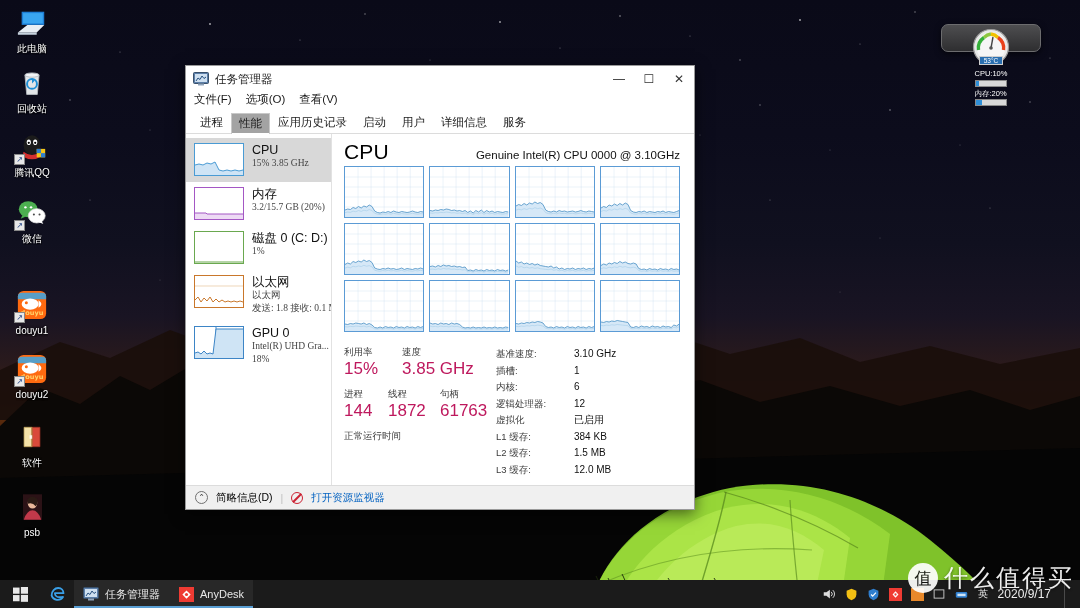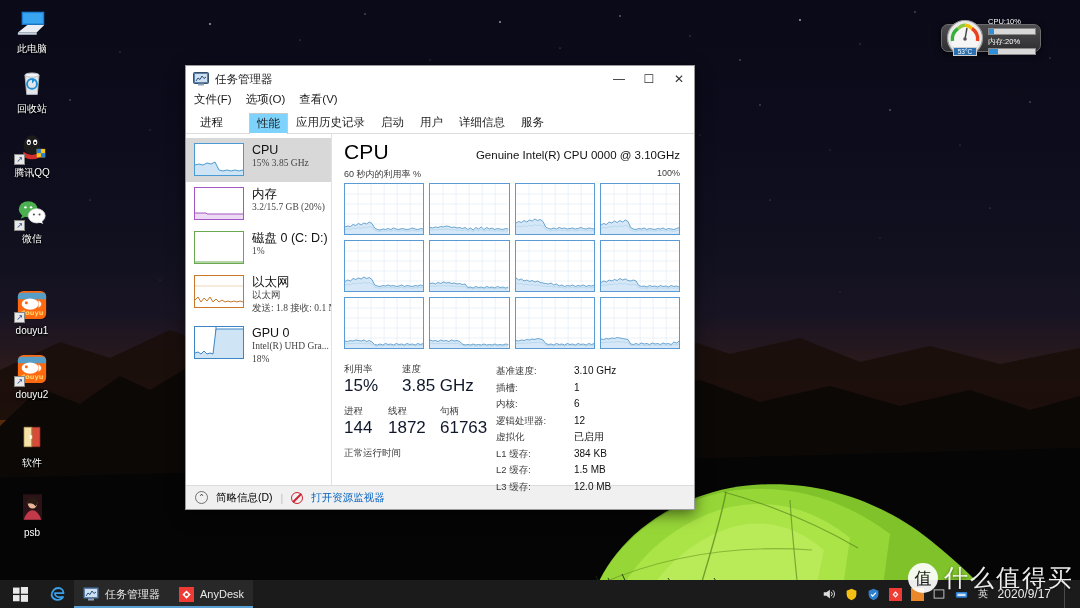--- a/index.html
+++ b/index.html
@@ -93,22 +93,22 @@
 
   #tabbar {
     height: 22px; background:#ffffff; display:flex; align-items:flex-end;
     padding-left: 6px; flex:0 0 22px;
     border-bottom: 1px solid #dcdcdc;
   }
   .tab {
     font-size: 11.5px; padding: 2px 7px 3px; color:#1a1a1a;
     border: 1px solid transparent; border-bottom: none; line-height:1.3;
   }
-  .tab.active { background:#7dd3fc; border-color:#c8c8c8; position:relative; top:1px;
-                box-shadow: 0 -1px 0 #fff inset; margin-left: 18px; }
+  .tab.active { background:#a3a3a3; border-color:#c8c8c8; position:relative; top:1px;
+                box-shadow: 0 -1px 0 #fff inset; }
 
   #body { flex:1; display:flex; background:#ffffff; min-height:0; }
 
   
   #sidebar {
     width: 146px; flex: 0 0 146px; background:#ffffff;
     border-right: 1px solid #e2e2e2; padding-top: 4px;
     overflow: hidden;
   }
   .side-item { display:flex; gap:8px; padding:5px 6px 6px 8px; align-items:flex-start; }
@@ -135,21 +135,21 @@
     gap: 5px;
   }
   .mini { border:1px solid #5b9bd5; background:#fff; position:relative; overflow:hidden; }
   .mini svg { display:block; width:100%; height:100%; }
 
   
   #stats { display:flex; margin-top: 14px; font-size:11px; }
   #stats-left { width: 148px; flex:0 0 148px; }
   .s-row { display:flex; }
   .s-cell .cap { font-size:9.5px; color:#3c3c3c; line-height:1.3; }
-  .s-cell .val { font-size:17px; color:#0f172a; line-height:1.25; font-weight:400; }
+  .s-cell .val { font-size:17px; color:#be185d; line-height:1.25; font-weight:400; }
   #stats-right { margin-left: 4px; font-size:10px; }
   #stats-right table { border-collapse: collapse; }
   #stats-right td { padding: 1px 0; vertical-align: top; line-height:1.45; }
   #stats-right td.k { color:#3c3c3c; width:72px; font-size:9.5px; }
   #stats-right td.v { color:#111; font-size:10px; padding-left:6px; }
 
   
   #tm-footer {
     flex: 0 0 24px; height:24px; background:#f0f0f0;
     border-top:1px solid #dcdcdc;
@@ -162,20 +162,21 @@
   .deny { width:12px;height:12px;border-radius:50%;border:1.6px solid #c23; position:relative; display:inline-block;}
   .deny:after{content:"";position:absolute;left:-1px;top:4px;width:12px;height:1.6px;background:#c23;transform:rotate(-45deg);}
 
   
   #gadget {
     position:absolute; left:941px; top:24px; width:100px; height:28px;
     background: linear-gradient(to bottom,#4e4e50,#2e2e30);
     border:1px solid #6c6c6e; border-radius:7px;
     display:flex; align-items:center; padding:3px 4px; gap:4px;
     box-shadow:0 2px 6px rgba(0,0,0,.6);
+    flex-direction:column;
   }
   #gauge { width:38px;height:38px;flex:0 0 38px;position:relative; }
   #gadget-right { flex:1; font-size:7.5px; color:#fff; line-height:1.15; }
   .bar { height:7px; background:#d8d8d8; border:1px solid #8a8a8a; margin:1px 0 3px;
          position:relative; }
   .bar i { position:absolute; left:0; top:0; bottom:0; background:#2f8fd8; display:block;}
   .temp { position:absolute; left:7px; bottom:1px; width:24px; height:9px;
           background:#2a6fb0; border:1px solid #cfcfcf; color:#fff; font-size:6.5px;
           display:flex;align-items:center;justify-content:center; }
 
@@ -542,24 +543,20 @@
         </div>
       </div>
     </div>
 
     <div id="main">
       <div id="main-head">
         <div id="cpu-h1">CPU</div>
         <div id="cpu-model">Genuine Intel(R) CPU 0000 @ 3.10GHz</div>
       </div>
 
-      <div id="graph-cap">
-        <span>60 秒内的利用率 %</span>
-        <span class="right">100%</span>
-      </div>
 
       <div id="grid">
           <div class="mini">
             <svg viewBox="0 0 100 60" preserveAspectRatio="none">
          <line x1="16.666666666666664" y1="0" x2="16.666666666666664" y2="60" stroke="#cfe2f2" stroke-width="0.5"></line>
               <line x1="33.33333333333333" y1="0" x2="33.33333333333333" y2="60" stroke="#cfe2f2" stroke-width="0.5"></line>
               <line x1="50" y1="0" x2="50" y2="60" stroke="#cfe2f2" stroke-width="0.5"></line>
               <line x1="66.66666666666666" y1="0" x2="66.66666666666666" y2="60" stroke="#cfe2f2" stroke-width="0.5"></line>
               <line x1="83.33333333333334" y1="0" x2="83.33333333333334" y2="60" stroke="#cfe2f2" stroke-width="0.5"></line>
               <line x1="0" y1="12" x2="100" y2="12" stroke="#cfe2f2" stroke-width="0.5"></line>

